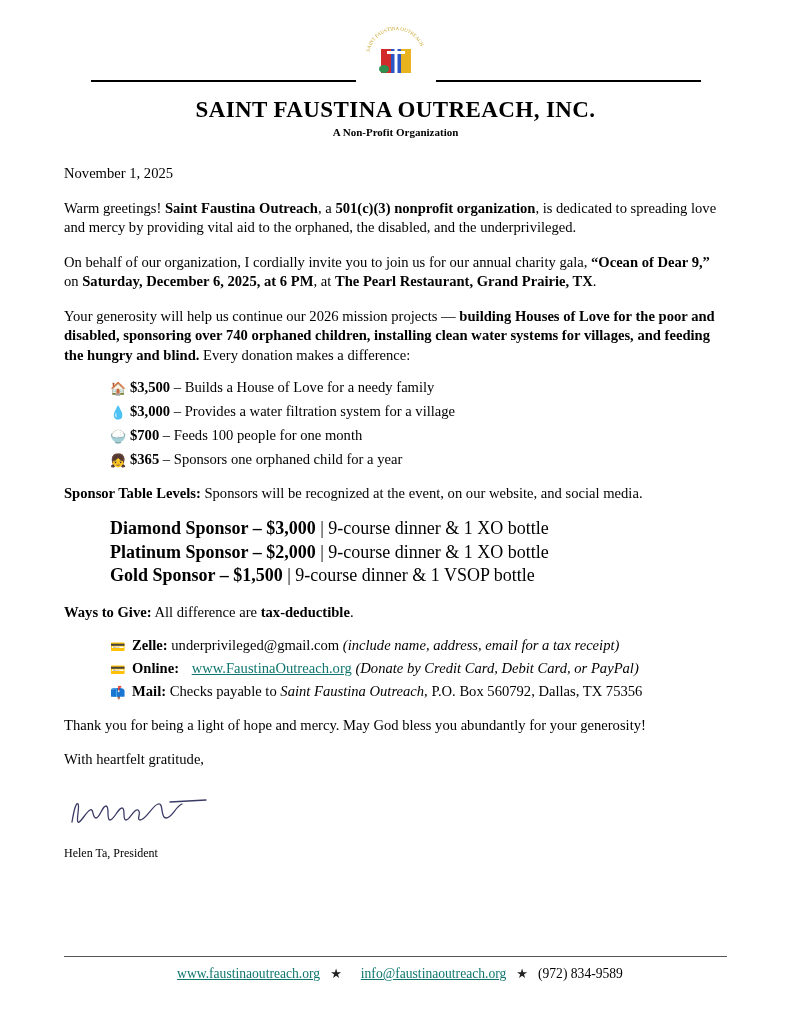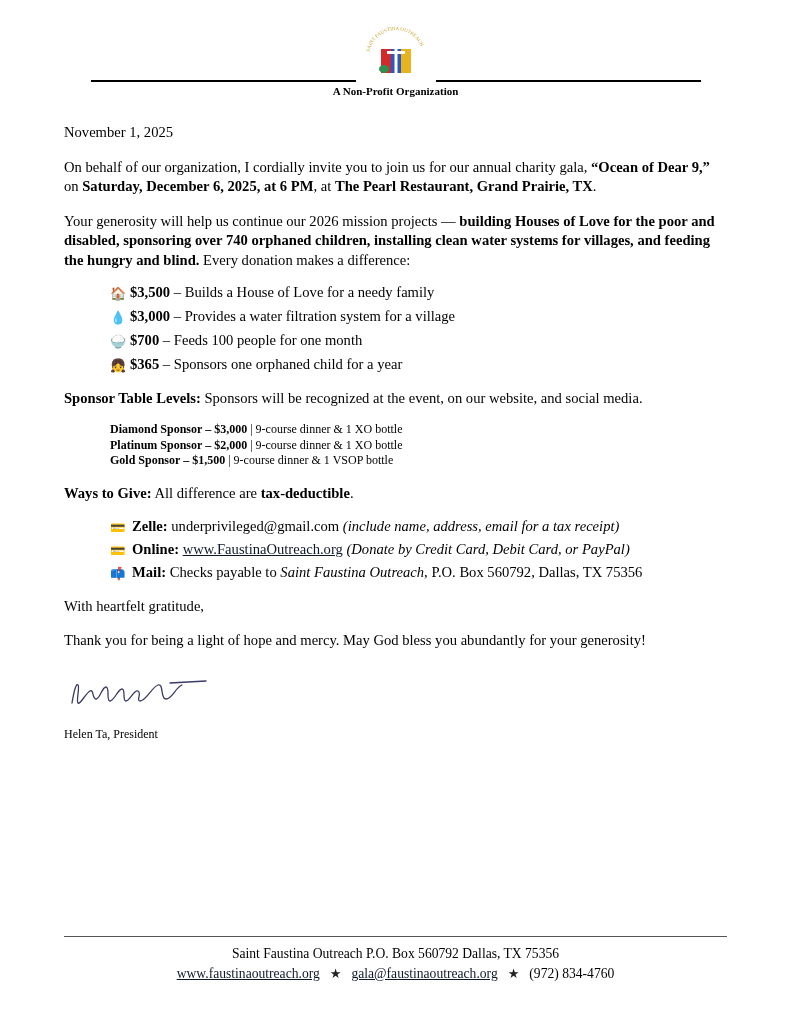--- a/index.html
+++ b/index.html
@@ -105,21 +105,21 @@
     top: 1px;
   }
   .d-text { flex: 1; }
 
   
   .levels {
     margin: 0 0 15px 0;
     padding-left: 46px;
   }
   .level-line {
-    font-size: 12px;
+    font-size: 18px;
     line-height: 1.32;
   }
 
   
   .give-list {
     margin: 0 0 15px 0;
     padding-left: 46px;
   }
   .give-item {
     display: flex;
@@ -130,22 +130,23 @@
   }
   .g-icon {
     width: 22px;
     flex: 0 0 22px;
     font-size: 12.5px;
     line-height: 1;
     position: relative;
     top: 1px;
   }
   a.link {
-    color: #0f172a;
+    color: #0f766e;
     text-decoration: underline;
+    margin-left: 9px;
   }
 
   
   .sig-block { margin-top: 18px; }
   .signature {
     height: 40px;
     margin: 4px 0 2px 2px;
   }
   .sig-name {
     font-size: 12px;
@@ -205,28 +206,32 @@
         </svg>
       </div>
     </div>
 
     <div class="rule-row">
       <div class="rule-seg"></div>
       <div class="rule-gap"></div>
       <div class="rule-seg"></div>
     </div>
 
+    <div class="org-name">SAINT FAUSTINA OUTREACH, INC.</div>
     <div class="org-sub">A Non-Profit Organization</div>
   </div>
 
   <div class="body-text">
 
     <p class="para">November 1, 2025</p>
 
 
+    <p class="para">
+      <span>Warm greetings! </span><b>Saint Faustina Outreach</b><span>, a </span><b>501(c)(3) nonprofit organization</b><span>, is dedicated to spreading love and mercy by providing vital aid to the orphaned, the disabled, and the underprivileged.</span>
+    </p>
 
     <p class="para">
       <span>On behalf of our organization, I cordially invite you to join us for our annual charity gala, </span><b>“Ocean of Dear 9,”</b><span> on </span><b>Saturday, December 6, 2025, at 6 PM</b><span>, at </span><b>The Pearl Restaurant, Grand Prairie, TX</b><span>.</span>
     </p>
 
     <p class="para tight">
       <span>Your generosity will help us continue our 2026 mission projects — </span><b>building Houses of Love for the poor and disabled, sponsoring over 740 orphaned children, installing clean water systems for villages, and feeding the hungry and blind.</b><span> Every donation makes a difference:</span>
     </p>
 
     <div class="donation-list">
@@ -277,38 +282,37 @@
         <span class="g-icon">💳</span>
         <span><b>Online:</b>
           <a class="link" href="#">www.FaustinaOutreach.org</a><i> (Donate by Credit Card, Debit Card, or PayPal)</i></span>
       </div>
       <div class="give-item">
         <span class="g-icon">📫</span>
         <span><b>Mail:</b><span> Checks payable to </span><i>Saint Faustina Outreach</i><span>, P.O. Box 560792, Dallas, TX 75356</span></span>
       </div>
     </div>
 
+    <p class="para">Thank you for being a light of hope and mercy. May God bless you abundantly for your generosity!</p>
+
     <p class="para">With heartfelt gratitude,</p>
-
-    <p class="para">Thank you for being a light of hope and mercy. May God bless you abundantly for your generosity!</p>
 
     <div class="sig-block">
       <svg class="signature" width="160" height="40" viewBox="0 0 160 40">
         <path d="M6,30 C8,18 10,10 12,12 C14,14 10,28 12,30 C14,32 20,20 24,18 C28,16 26,26 30,26 C34,26 36,14 40,14 C44,14 40,28 44,28 C48,28 52,16 56,16 C60,16 56,28 60,28 C64,28 68,16 72,18 C76,20 70,28 74,28 C80,28 86,14 92,12 C98,10 94,26 100,26 C106,26 110,14 116,12 M104,10 L140,8" fill="none" stroke="#3a3a66" stroke-width="1.3" stroke-linecap="round"></path>
       </svg>
       <div class="sig-name">Helen Ta, President</div>
     </div>
 
   </div>
 
   <div class="footer">
     <div class="footer-rule"></div>
-    <div class="footer-line1">Saint Faustina Outreach   P.O. Box 560792   Dallas, TX 75356</div>
     <div class="footer-line2">
       <a class="link" href="#">www.faustinaoutreach.org</a>
       <span class="star">★</span>
-      <a class="link" href="#">gala@faustinaoutreach.org</a>
+      <a class="link" href="#">info@faustinaoutreach.org</a>
       <span class="star">★</span>
-      <span>(972) 834-4760</span>
+      <span>(972) 834-9589</span>
     </div>
   </div>
 
 </div>
 
 </body></html>

